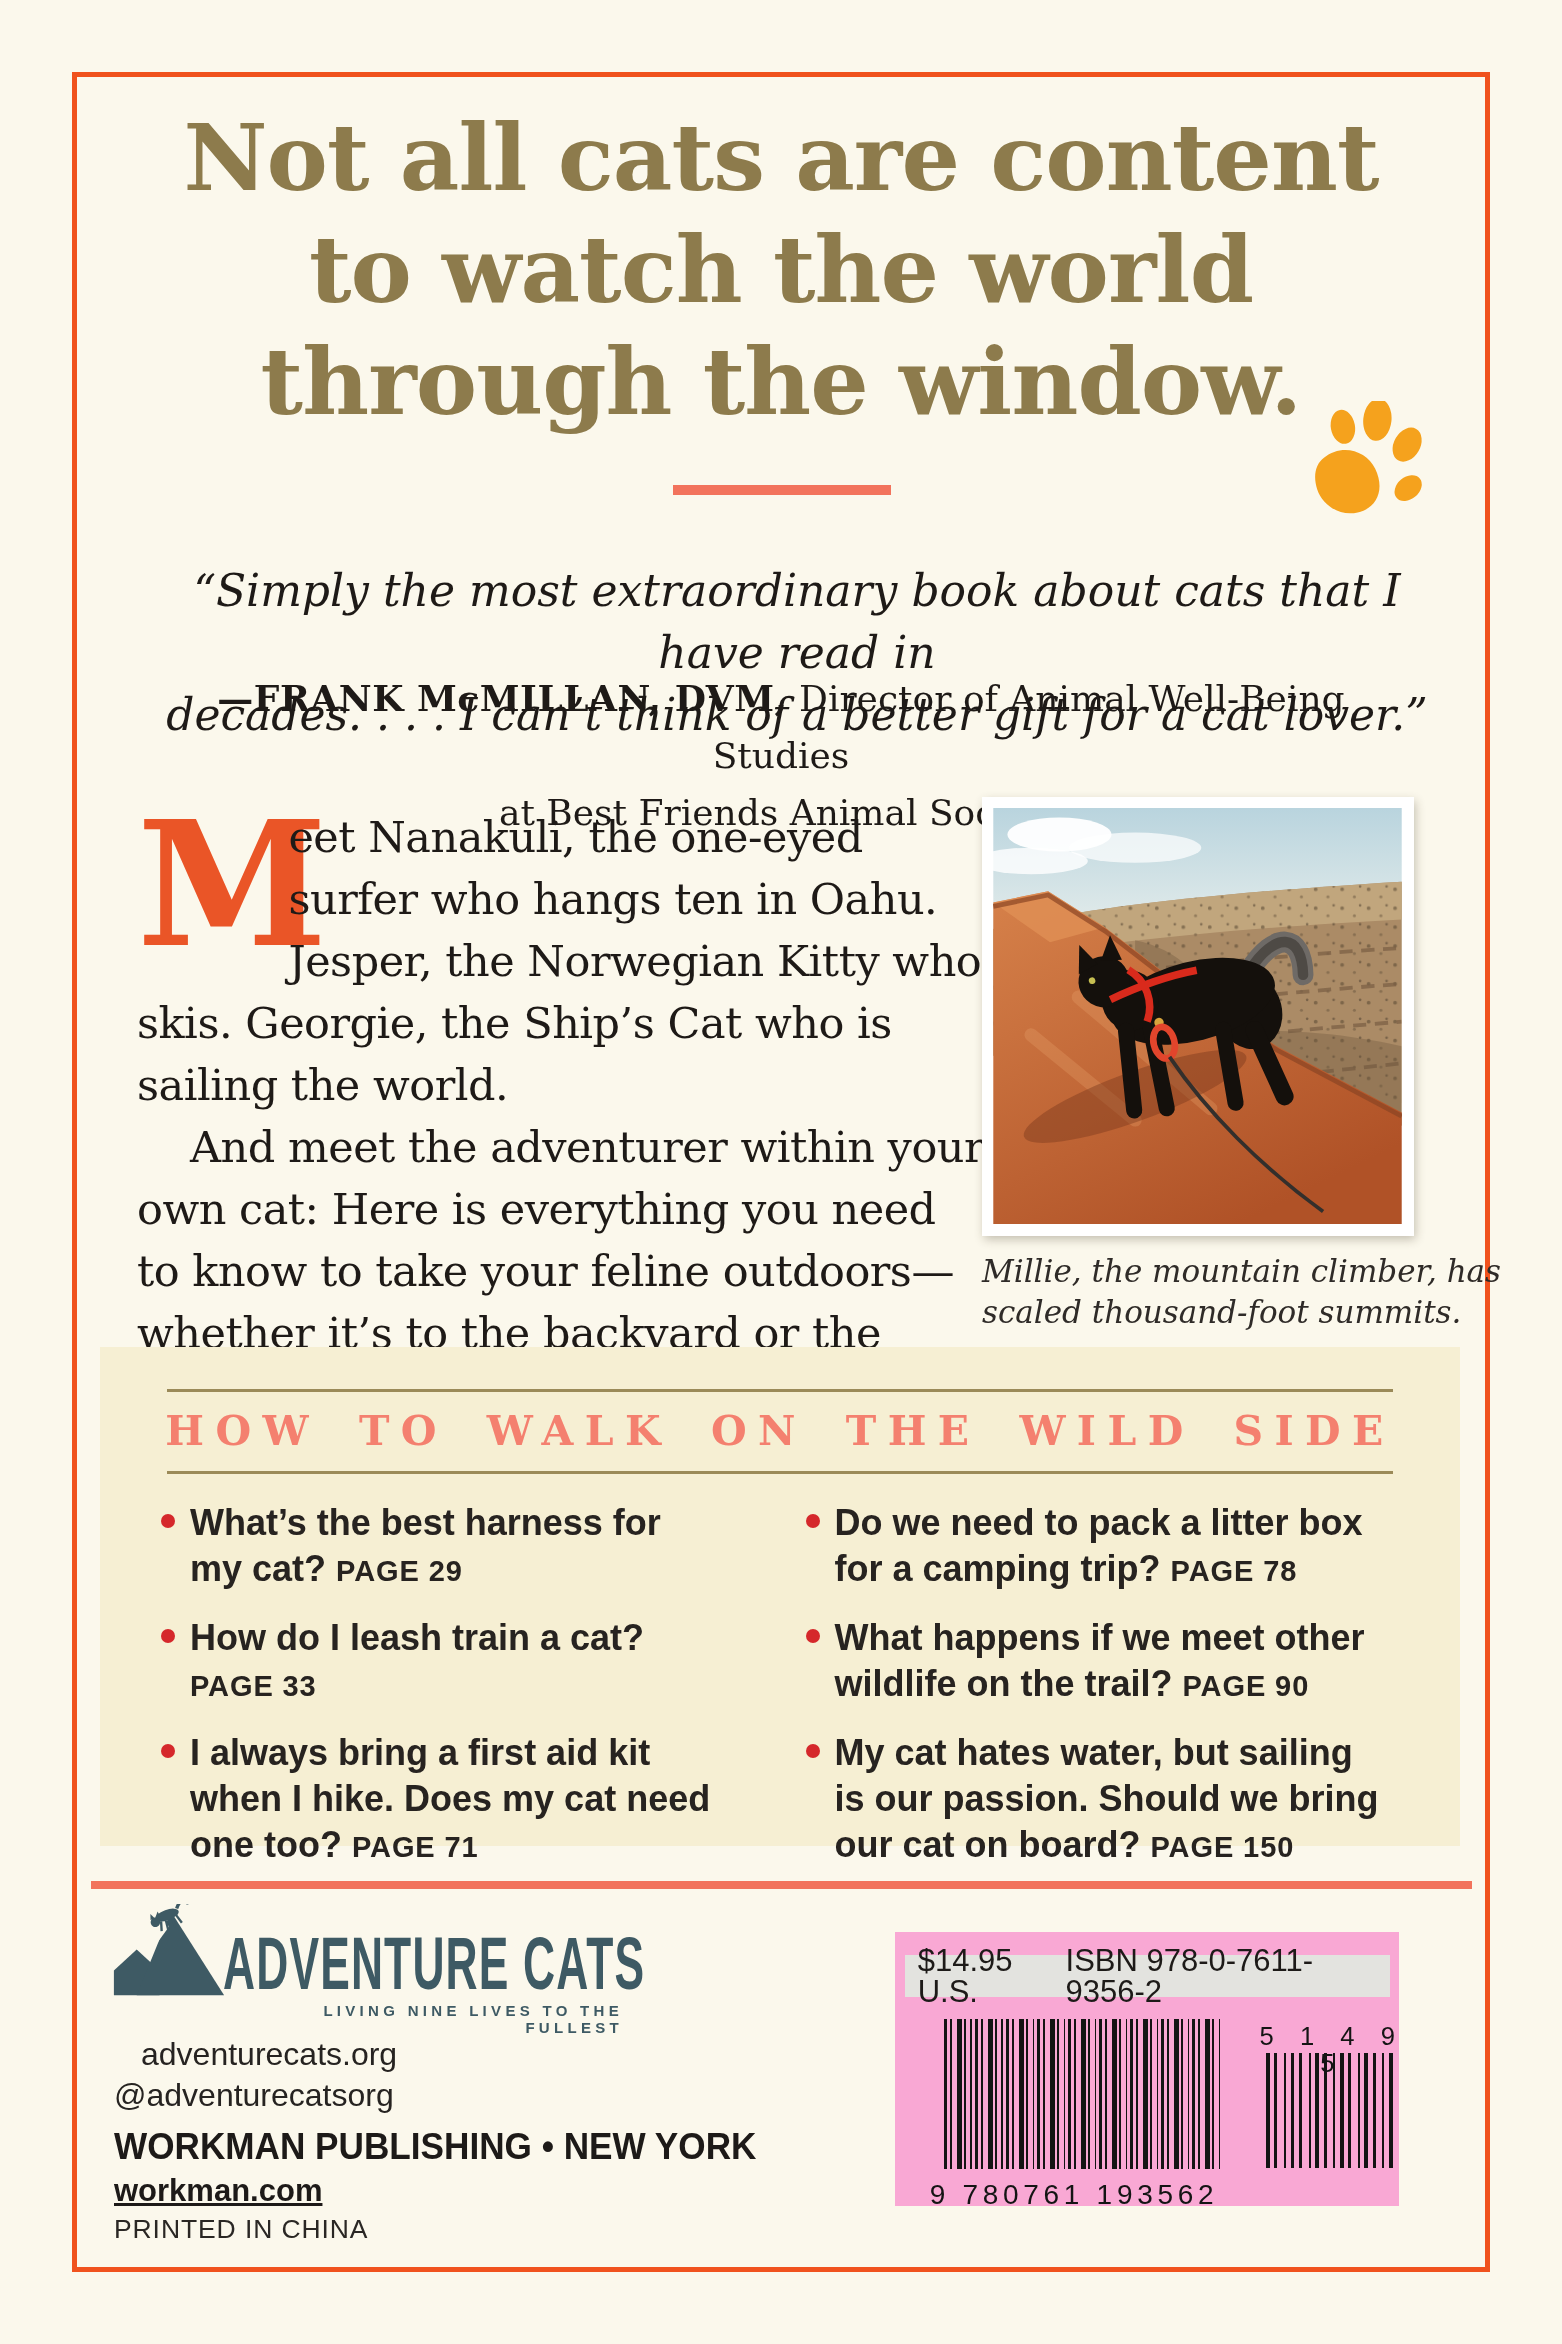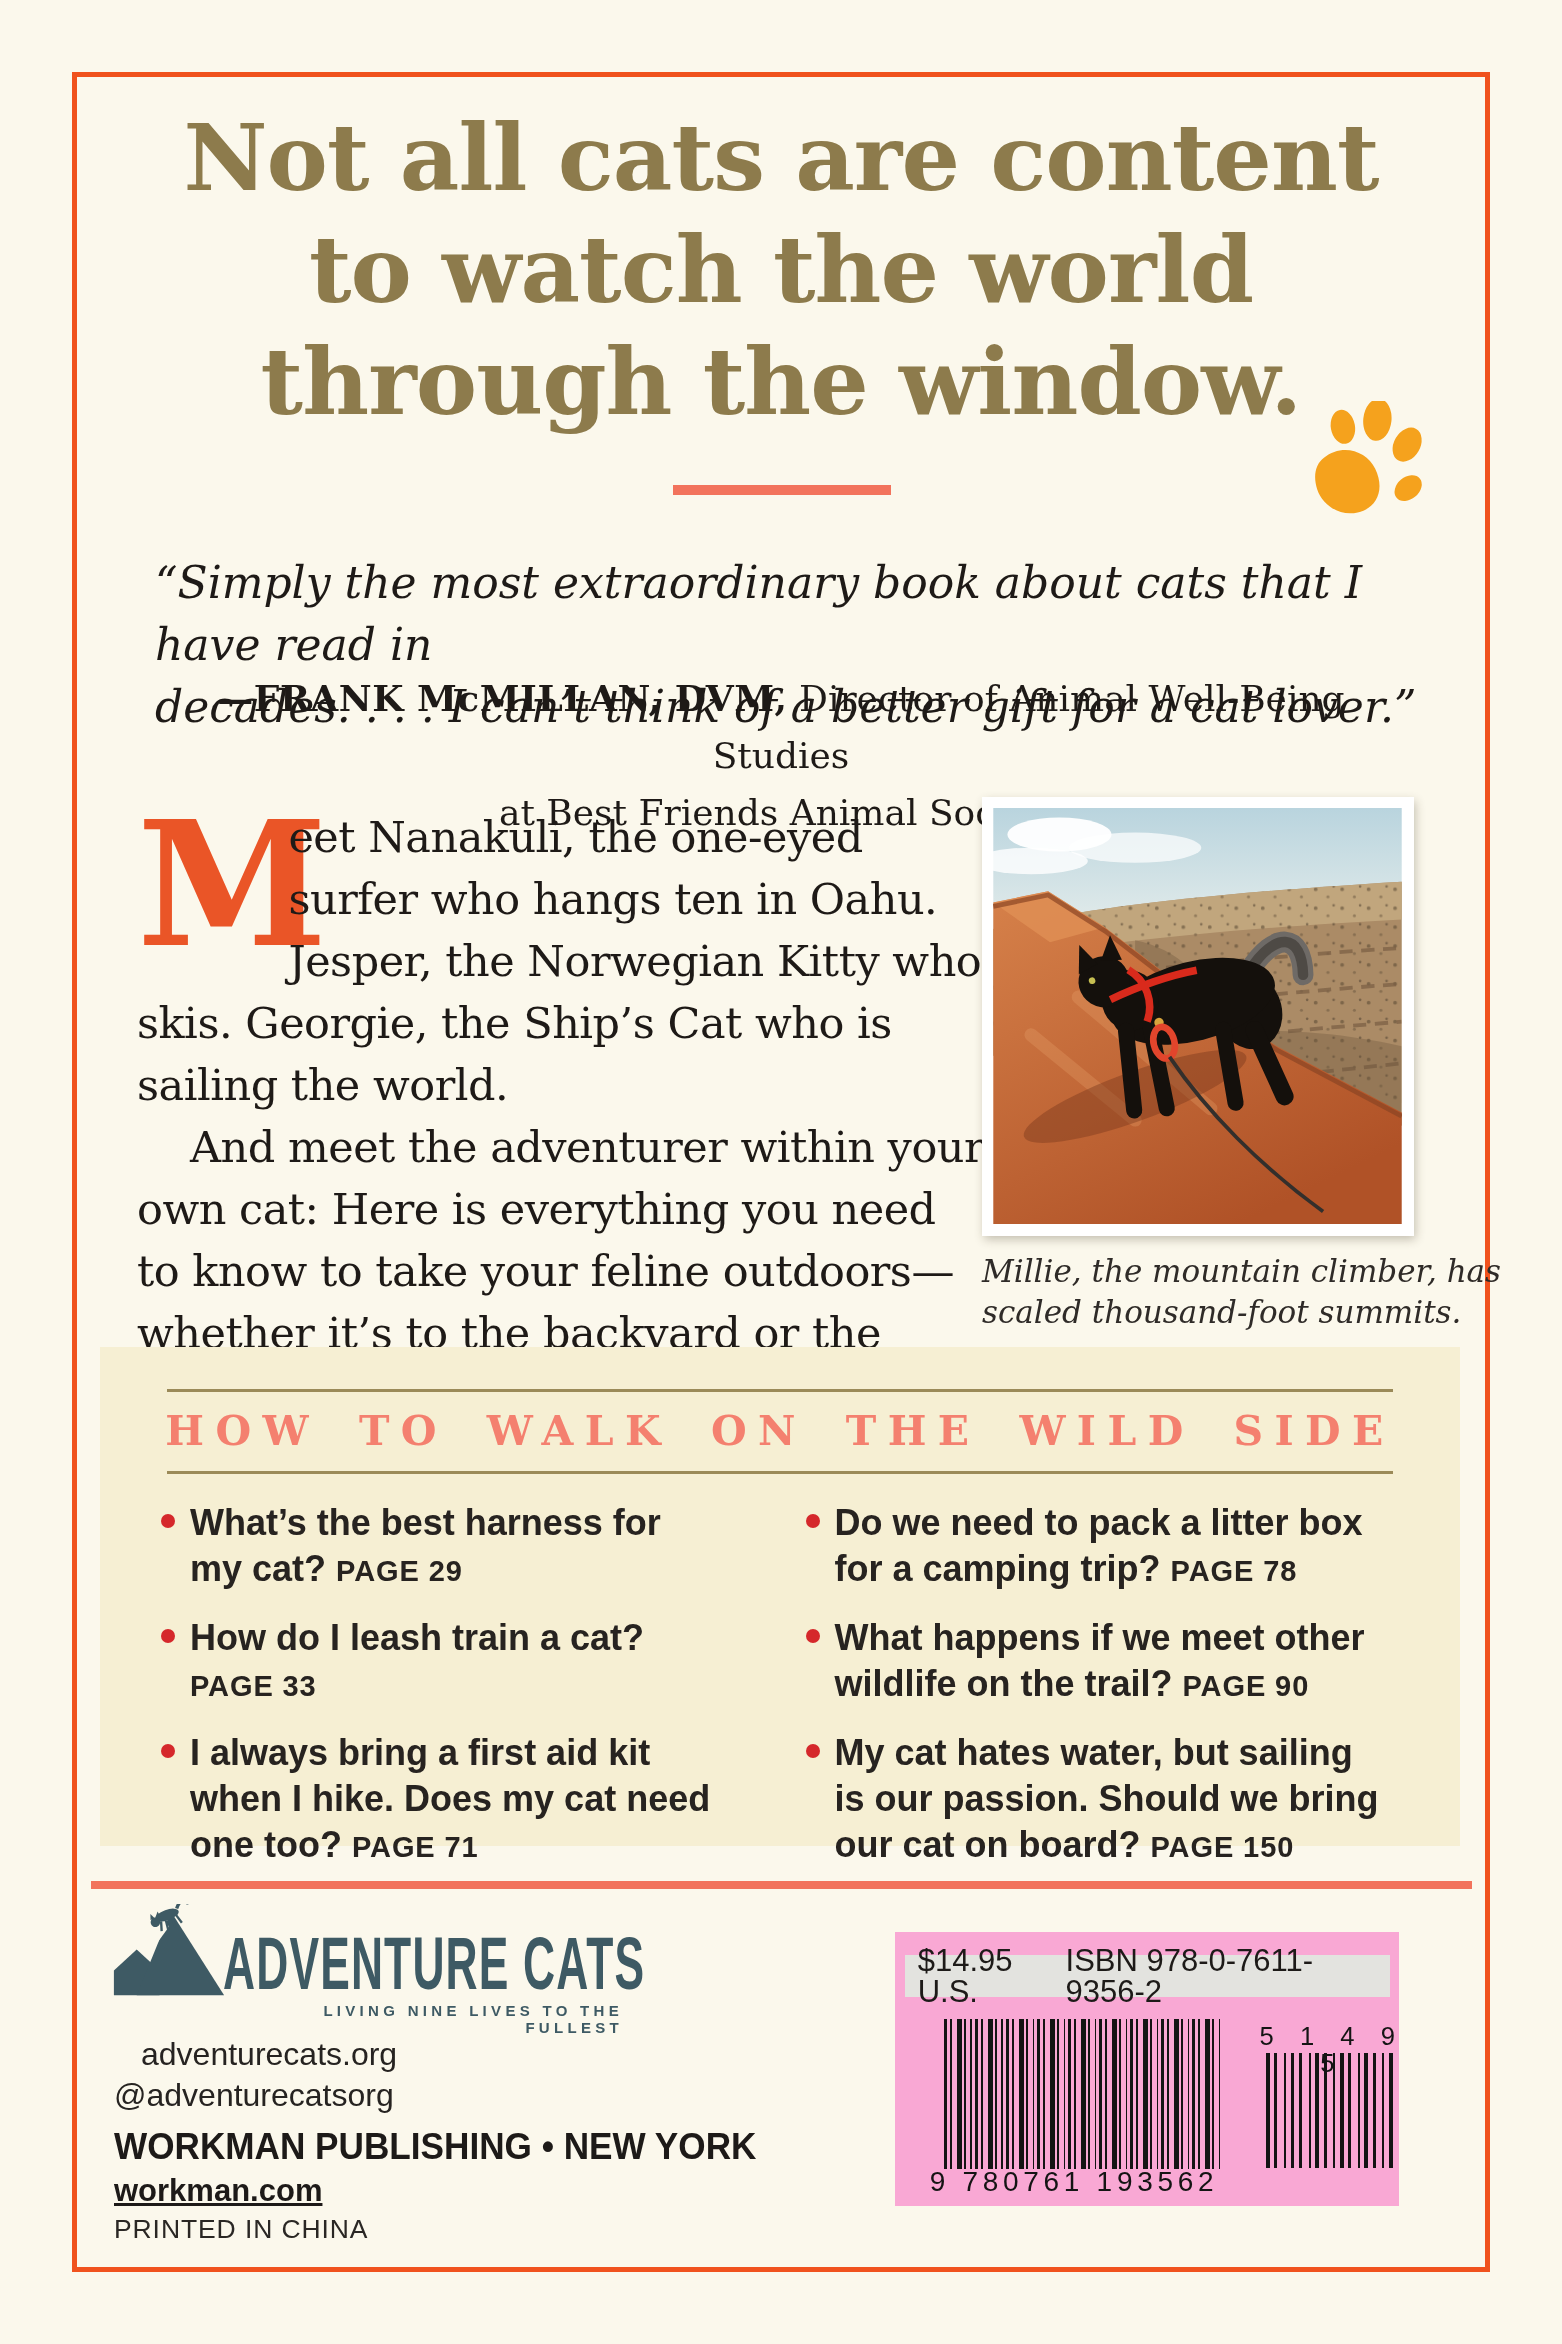--- a/index.html
+++ b/index.html
@@ -9,21 +9,21 @@
 
   
   .headline{position:absolute;left:0;top:102px;width:100%;margin:0;text-align:center;
             font:700 92px/112px "DejaVu Serif",serif;color:#8d7b4c;letter-spacing:-0.9px;}
   .headline span{display:block;}
   .paw{position:absolute;left:1309px;top:401px;width:121px;height:131px;}
 
   .divider{position:absolute;left:673px;top:485px;width:218px;height:9.5px;background:#f2735c;}
 
   
-  .quote{position:absolute;left:147px;top:544px;width:1268px;margin:8px;text-align:left;
+  .quote{position:absolute;left:147px;top:544px;width:1268px;margin:16px;text-align:center;
          font:italic 700 44px/62px "DejaVu Serif",serif;color:#1e1a17;font-weight:500;}
   .attribution{position:absolute;left:147px;top:670px;width:1268px;text-align:center;
          font:400 36px/57px "DejaVu Serif",serif;color:#1e1a17;}
   .attribution .attr-name{font-weight:700;letter-spacing:0.5px;}
 
   
   .bodycopy{position:absolute;left:137px;top:806px;width:852px;
             font:400 43px/62px "DejaVu Serif",serif;color:#1e1a17;letter-spacing:-0.5px;}
   .dropcap{float:left;width:140px;height:115px;margin:9.5px 11.4px 0 0;
            font:700 172px/0.8 "DejaVu Serif",serif;color:#ea5527;}
@@ -65,21 +65,21 @@
 
   
   .bcbox{position:absolute;left:895px;top:1932px;width:504px;height:274px;background:#f9a8d4;}
   .bcstrip{position:absolute;left:9.5px;top:23px;right:9.5px;height:42px;background:#e3e3df;
            display:flex;align-items:center;justify-content:space-between;padding:0 13.2px;box-sizing:border-box;
            font:400 31px/31px "Liberation Sans",sans-serif;color:#1d1a18;}
   .bars-main{position:absolute;left:49px;top:87px;width:276px;height:150px;
            background:repeating-linear-gradient(90deg,#141414 0 2.8px,transparent 2.8px 5.7px,#141414 5.7px 7.6px,
            transparent 7.6px 13.2px,#141414 13.2px 18px,transparent 18px 20px,#141414 20px 22px,transparent 22px 26.5px,
            #141414 26.5px 28px,transparent 28px 31px);}
-  .bc-digits{position:absolute;left:23px;top:235px;width:312px;text-align:center;
+  .bc-digits{position:absolute;left:23px;top:248px;width:312px;text-align:center;
            font:400 28px/30px "Liberation Sans",sans-serif;color:#141414;letter-spacing:4.7px;}
   .bars-sup{position:absolute;left:371px;top:121px;width:132px;height:115px;
            background:repeating-linear-gradient(90deg,#141414 0 3.8px,transparent 3.8px 8.5px,#141414 8.5px 11.4px,
            transparent 11.4px 18px,#141414 18px 20px,transparent 20px 24.6px);}
   .sup-digits{position:absolute;left:363px;top:91px;width:148px;text-align:center;
            font:400 25.6px/26.5px "Liberation Sans",sans-serif;color:#141414;letter-spacing:9.5px;}
 </style>
 </head>
 <body>
 

